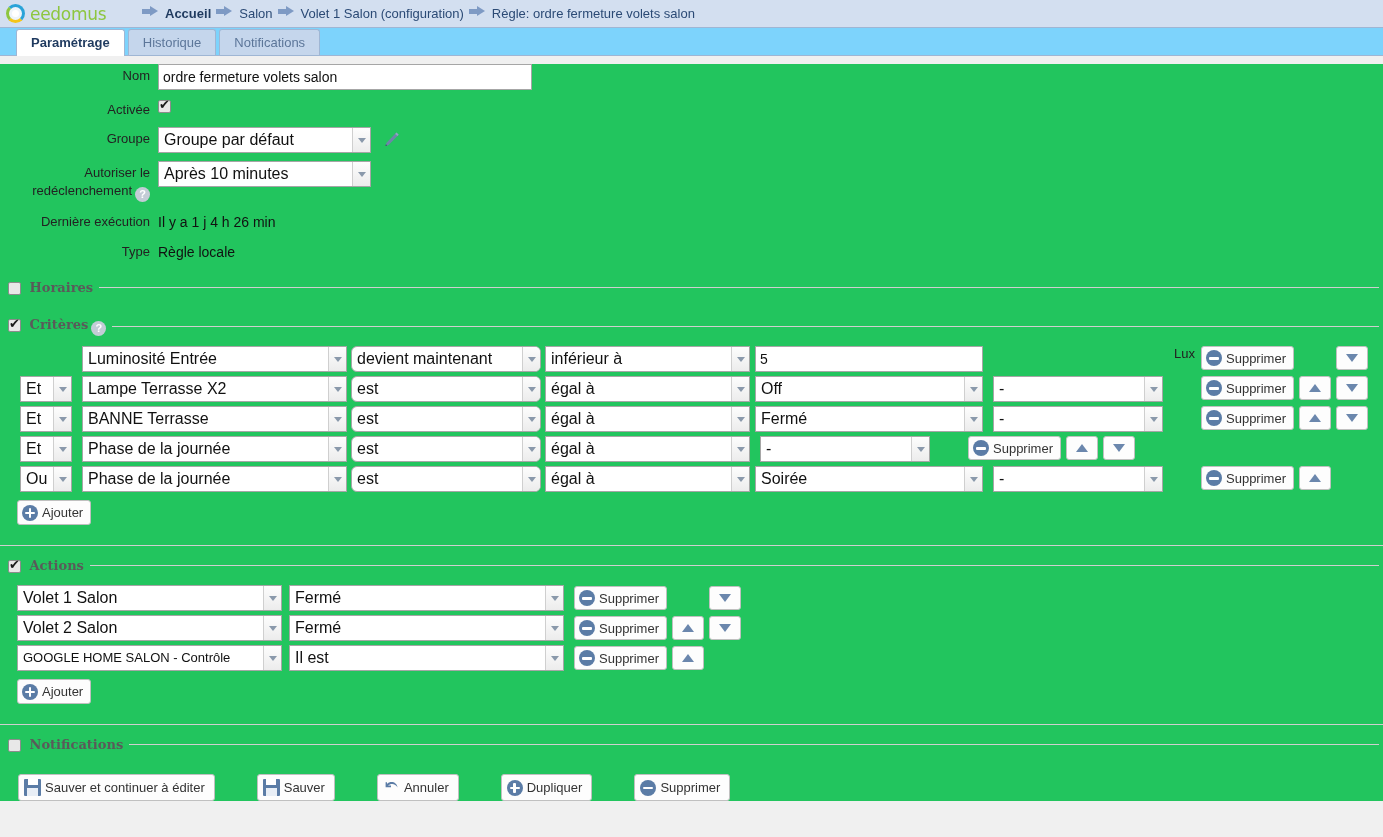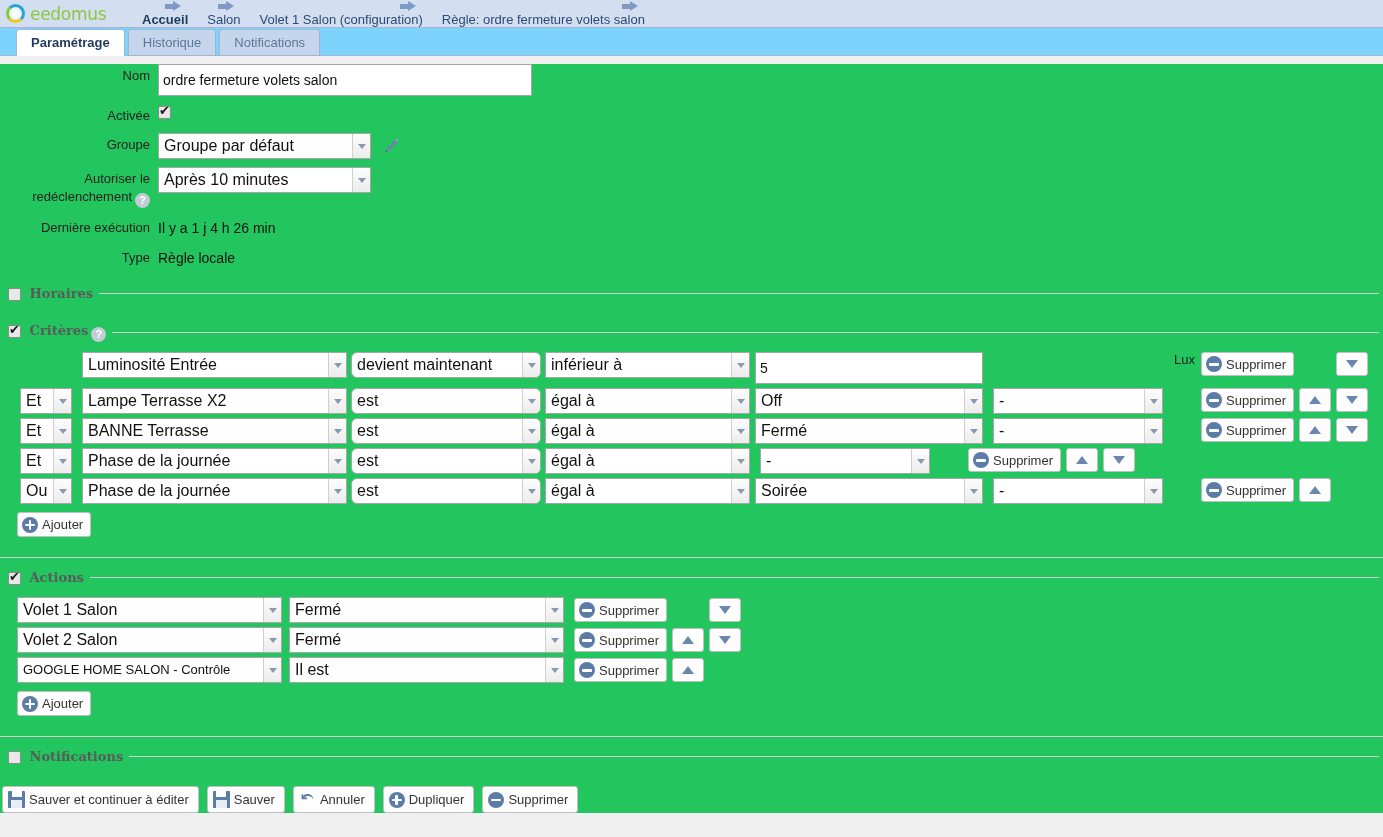--- a/index.html
+++ b/index.html
@@ -34,21 +34,21 @@
   }
   .logo-ring::after {
     content: ""; position: absolute; left: 3px; top: 3px;
     width: 7px; height: 7px; border-radius: 50%; background: #fff;
   }
   .logo-text {
     margin-left: 5px; font-size: 17px; color: #8dc63f;
     font-family: "DejaVu Sans", sans-serif; letter-spacing: -0.3px;
   }
   #breadcrumb { display: flex; align-items: center; margin-left: 14px; }
-  .crumb { display: flex; align-items: flex-end; margin-right: 19px; flex-direction: column; }
+  .crumb { display: flex; align-items: flex-start; margin-right: 5px; }
   .arrow-icon {
     display: inline-block; width: 17px; height: 11px; position: relative;
     margin-right: 6px;
   }
   .arrow-icon::before {
     content: ""; position: absolute; left: 0; top: 3px;
     width: 9px; height: 5px; background: #7e9ac4;
   }
   .arrow-icon::after {
     content: ""; position: absolute; left: 8px; top: 0;
@@ -105,21 +105,21 @@
   .help-icon {
     display: inline-block; width: 15px; height: 15px; border-radius: 50%;
     background: #c3ccd6; color: #ffffff; font-size: 11px; font-weight: bold;
     text-align: center; line-height: 15px; vertical-align: -3px;
     margin-left: 3px; cursor: pointer;
     font-family: "Liberation Sans", sans-serif;
   }
   .form-field { display: flex; align-items: center; }
 
   input.txt {
-    height: 32px; border: 1px solid #a6a6a6; background: #fff;
+    height: 26px; border: 1px solid #a6a6a6; background: #fff;
     font-family: "Liberation Sans", sans-serif; font-size: 14px;
     padding: 0 4px; color: #111; outline: none;
   }
   .static-val { font-size: 14px; color: #111; line-height: 20px; padding-top: 2px; }
 
   .chk {
     -webkit-appearance: none; appearance: none;
     width: 13px; height: 13px; border: 1px solid #8c8c8c; background: #e8e8e8;
     border-radius: 2px; position: relative; margin: 0; cursor: pointer;
     vertical-align: middle;
@@ -216,21 +216,21 @@
   .btn-gap { width: 5px; flex: 0 0 5px; }
 
   .add-btn { margin-left: 13px; margin-top: 4px; height: 25px; }
 
   
   .act-row { display: flex; align-items: center; margin-bottom: 4px; }
   .act-dev { width: 265px; flex: 0 0 265px; margin-left: 13px; }
   .act-val { width: 275px; flex: 0 0 275px; margin-left: 7px; }
 
   
-  #footer { display: flex; align-items: center; margin-left: 2px; margin-top: 22px; }
+  #footer { display: flex; align-items: center; margin-left: 18px; margin-top: 22px; gap: 34px; }
   #footer .btn { height: 27px; font-size: 13px; margin-right: 8px; padding: 0 9px 0 5px; }
   .ic-save {
     width: 17px; height: 17px; background: #5b7ca6; border-radius: 1px;
     position: relative; flex: 0 0 17px;
   }
   .ic-save::before {
     content: ""; position: absolute; left: 3.5px; top: 0px;
     width: 10px; height: 6px; background: #fff;
   }
   .ic-save::after {

